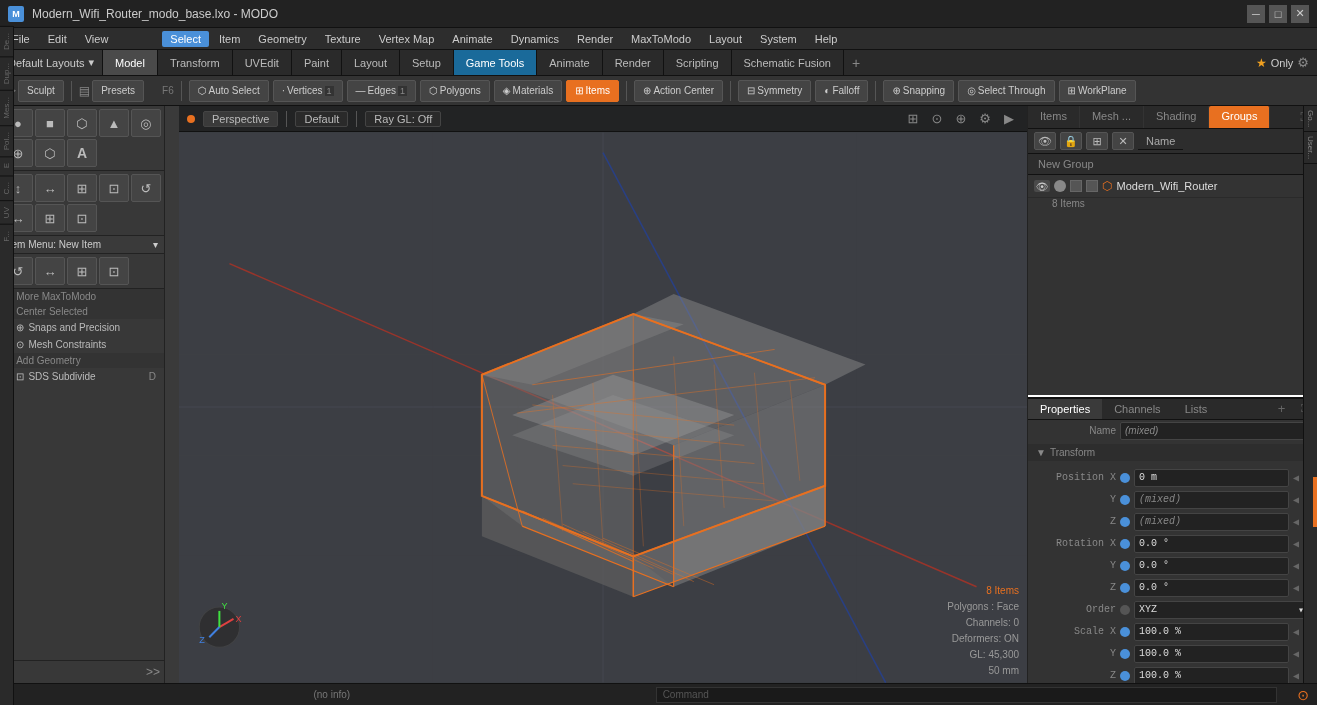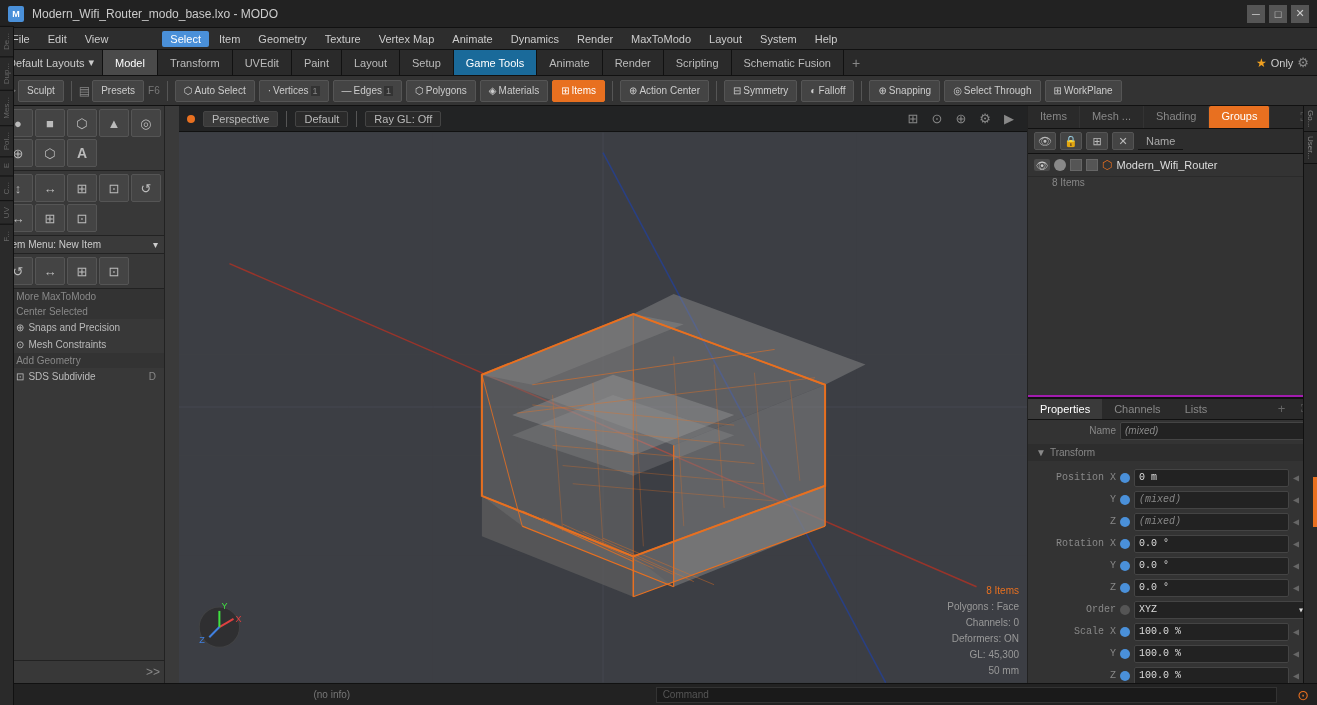--- a/index.html
+++ b/index.html
@@ -561,21 +561,21 @@
 
 <div class="toolbar">
   <div class="tool-group">
     <span style="font-size:12px;color:#888">✏</span>
     <span class="tool-btn">Sculpt</span>
   </div>
   <div class="tool-sep"></div>
   <div class="tool-group">
     <span style="font-size:12px;color:#888">▤</span>
     <span class="tool-btn">Presets</span>
-    <span style="font-size:10px;color:#777;margin-left:2px">F6</span>
+    <span style="font-size:10px;color:#777;margin-left:16px">F6</span>
   </div>
   <div class="tool-sep"></div>
   <div class="tool-btn">
     <span>⬡</span>
     <span>Auto Select</span>
   </div>
   <div class="tool-btn">
     <span>·</span>
     <span>Vertices</span>
     <span class="tool-num">1</span>
@@ -838,36 +838,37 @@
       </div>
 
       <div class="groups-toolbar">
         <div class="gt-btn">👁</div>
         <div class="gt-btn">🔒</div>
         <div class="gt-btn">⊞</div>
         <div class="gt-btn">✕</div>
         <div class="groups-col-header">Name</div>
       </div>
 
+      <div class="new-group-btn">New Group</div>
 
       <div class="group-item">
         <div class="gi-eye">👁</div>
         <div class="gi-dot"></div>
         <div class="gi-sq"></div>
         <div class="gi-sq"></div>
         <span style="font-size:12px;color:#e87020">⬡</span>
         <span class="gi-name">Modern_Wifi_Router</span>
         <span style="font-size:10px;color:#888">#</span>
       </div>
       <div class="gi-sub">8 Items</div>
 
       <div style="flex:1;background:#333;"></div>
     </div>
 
-    <div style="display:flex;flex-direction:column;flex:1;overflow:hidden;border-top:2px solid #a21caf;position:relative;">
+    <div style="display:flex;flex-direction:column;flex:1;overflow:hidden;border-top:2px solid #ffffff;position:relative;">
 
       <div class="orange-indicator" style="position:absolute;right:0;top:80px;height:50px;width:4px;z-index:10"></div>
 
       <div class="props-tabs">
         <span class="props-tab active">Properties</span>
         <span class="props-tab">Channels</span>
         <span class="props-tab">Lists</span>
         <span class="props-add">+</span>
         <span class="props-expand">⛶</span>
       </div>

